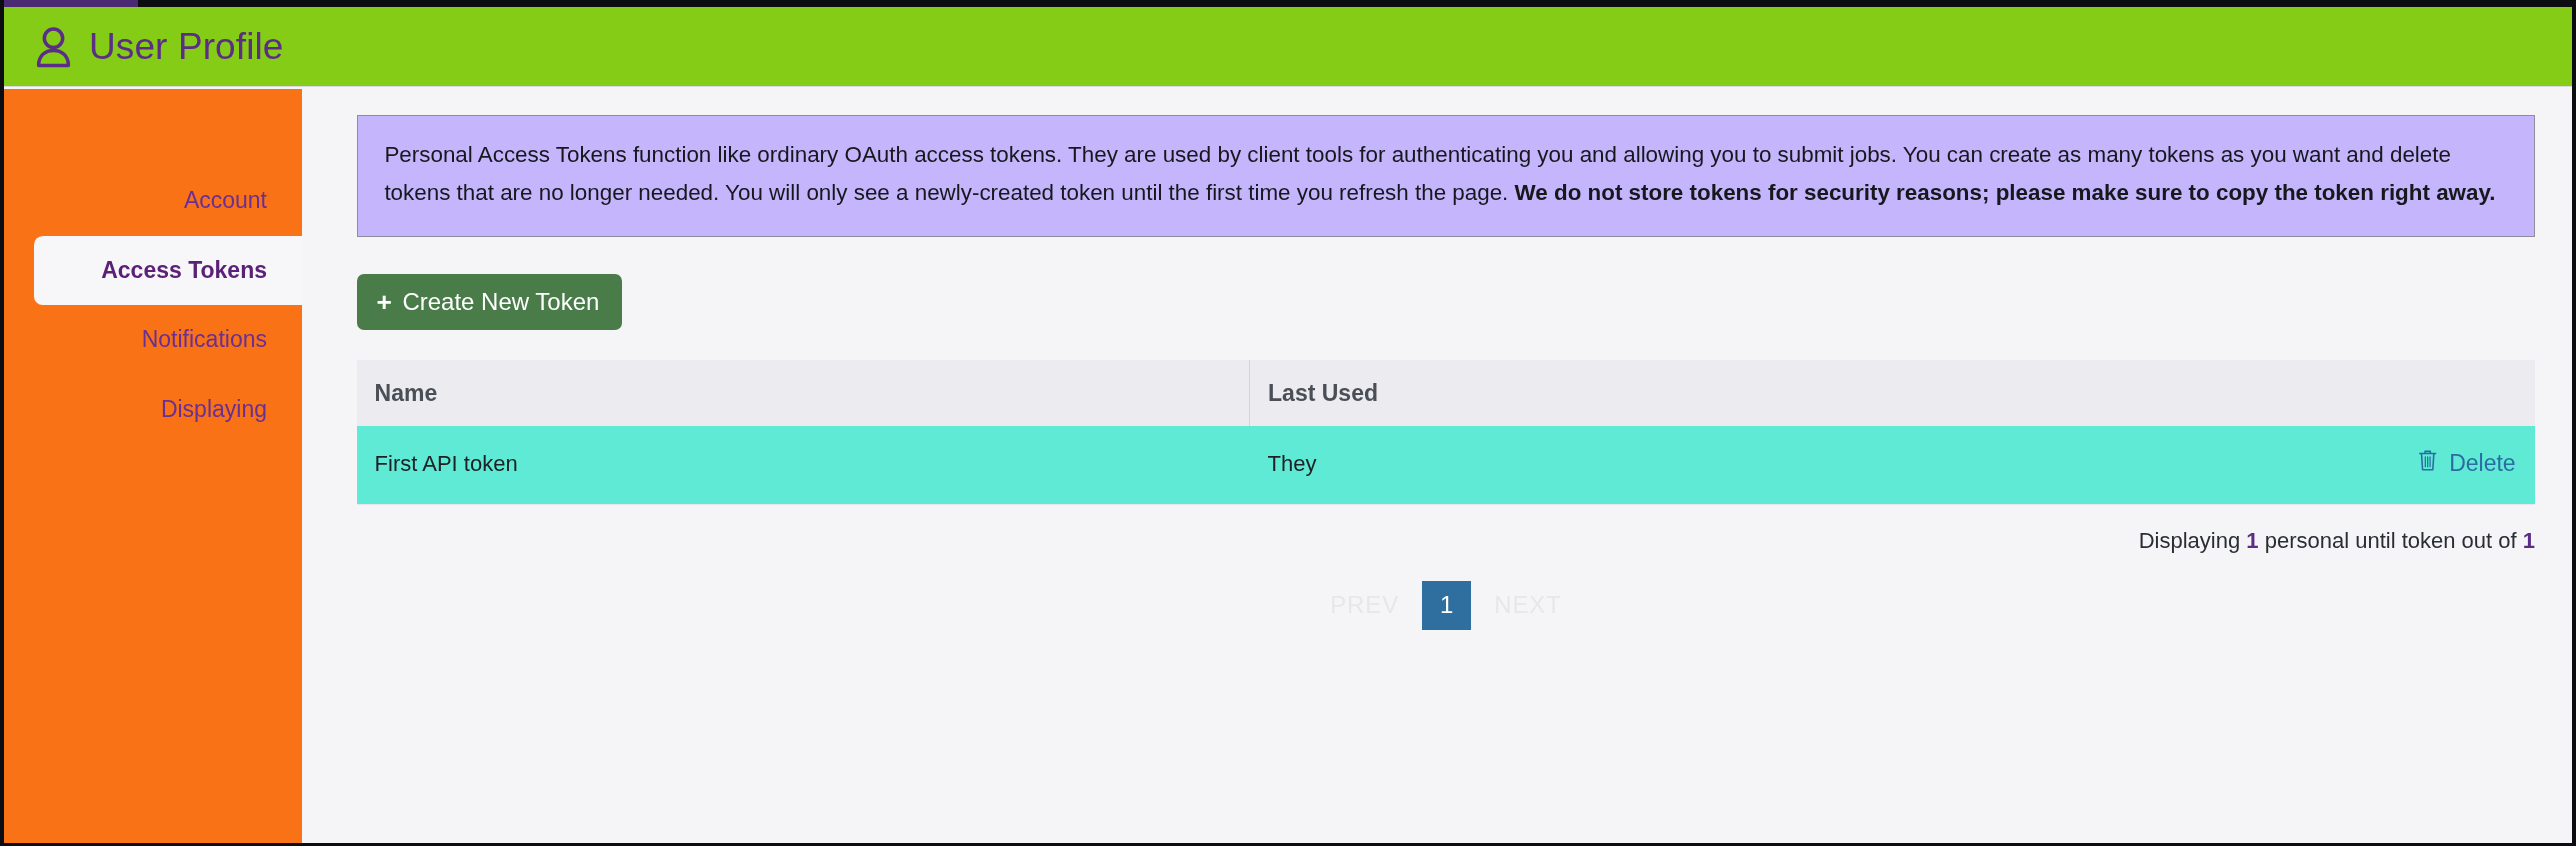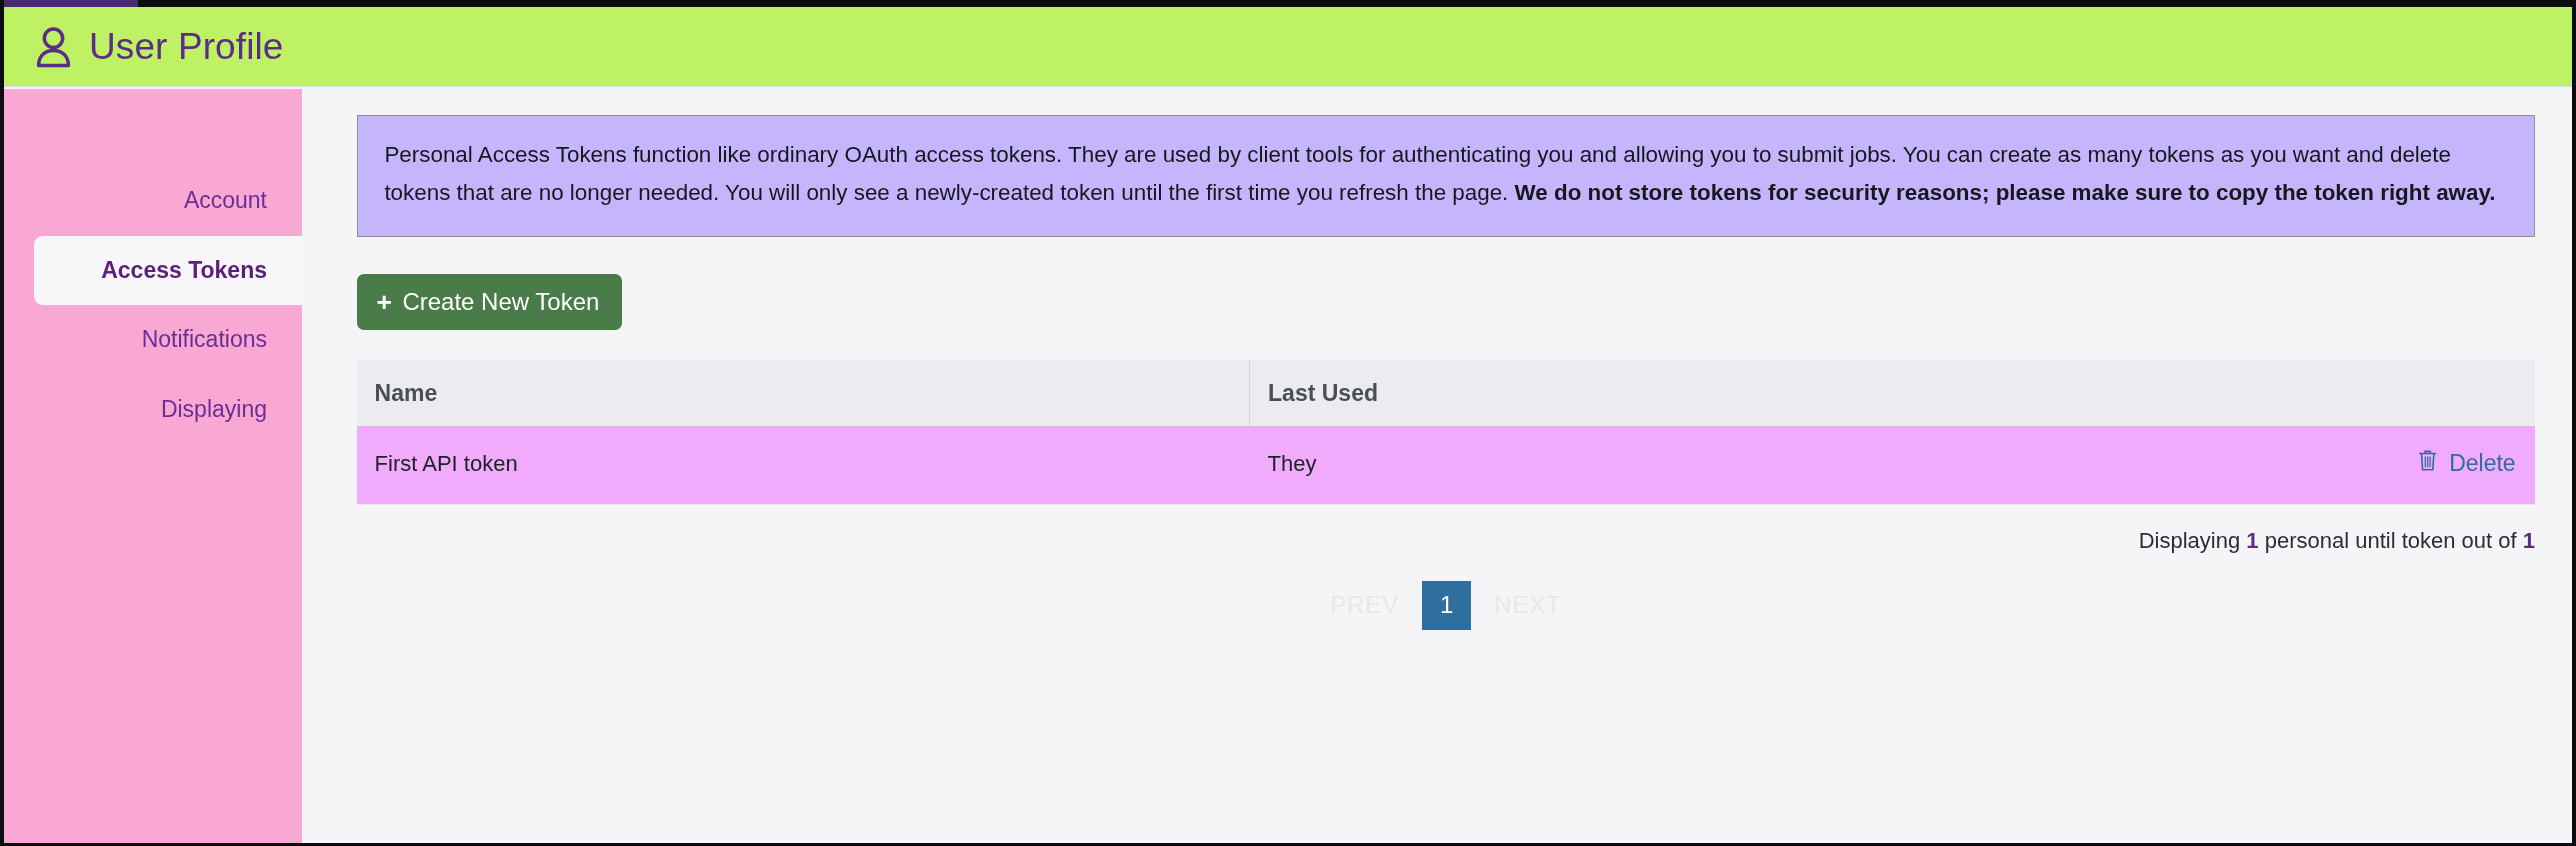--- a/index.html
+++ b/index.html
@@ -34,21 +34,21 @@
     height: 7px;
     background: #0b0d10;
     z-index: 30;
   }
 
   
   .page-header {
     position: absolute;
     top: 7px; left: 0; right: 0;
     height: 80px;
-    background: #bef264;
+    background: #84cc16;
     border-bottom: 1.8px solid #d9d9de;
     display: flex;
     align-items: center;
     padding-left: 30px;
     z-index: 10;
   }
   .header-title-wrap {
     display: flex;
     align-items: center;
     gap: 16px;
@@ -65,21 +65,21 @@
 
   
   .body-area {
     position: absolute;
     top: 89px; left: 0; right: 0; bottom: 0;
     display: flex;
   }
   .sidebar {
     width: 298px;
     flex: none;
-    background: #f9a8d4;
+    background: #f97316;
     padding-top: 77px;
   }
   .side-item {
     display: block;
     text-align: right;
     padding: 21px 35px 21px 17.6px;
     font-size: 23px;
     color: #6a2f93;
     line-height: 1.2;
     cursor: pointer;
@@ -148,21 +148,21 @@
     padding: 19.4px 19.4px 19.4px 17.6px;
     border: none;
   }
   .token-table thead th.col-lastused {
     border-left: 1.8px solid #d2d2da;
   }
   .token-table tbody td {
     font-size: 22px;
     color: #1d2024;
     padding: 23px 19.4px 26.4px 17.6px;
-    background: #f0abfc;
+    background: #5eead4;
     border-bottom: 1.8px solid #e6e6ec;
     vertical-align: middle;
   }
   .col-name   { width: 41%; }
   .col-lastused { width: 37%; }
   .col-actions { width: 22%; }
   .delete-link {
     display: inline-flex;
     align-items: center;
     gap: 12px;

